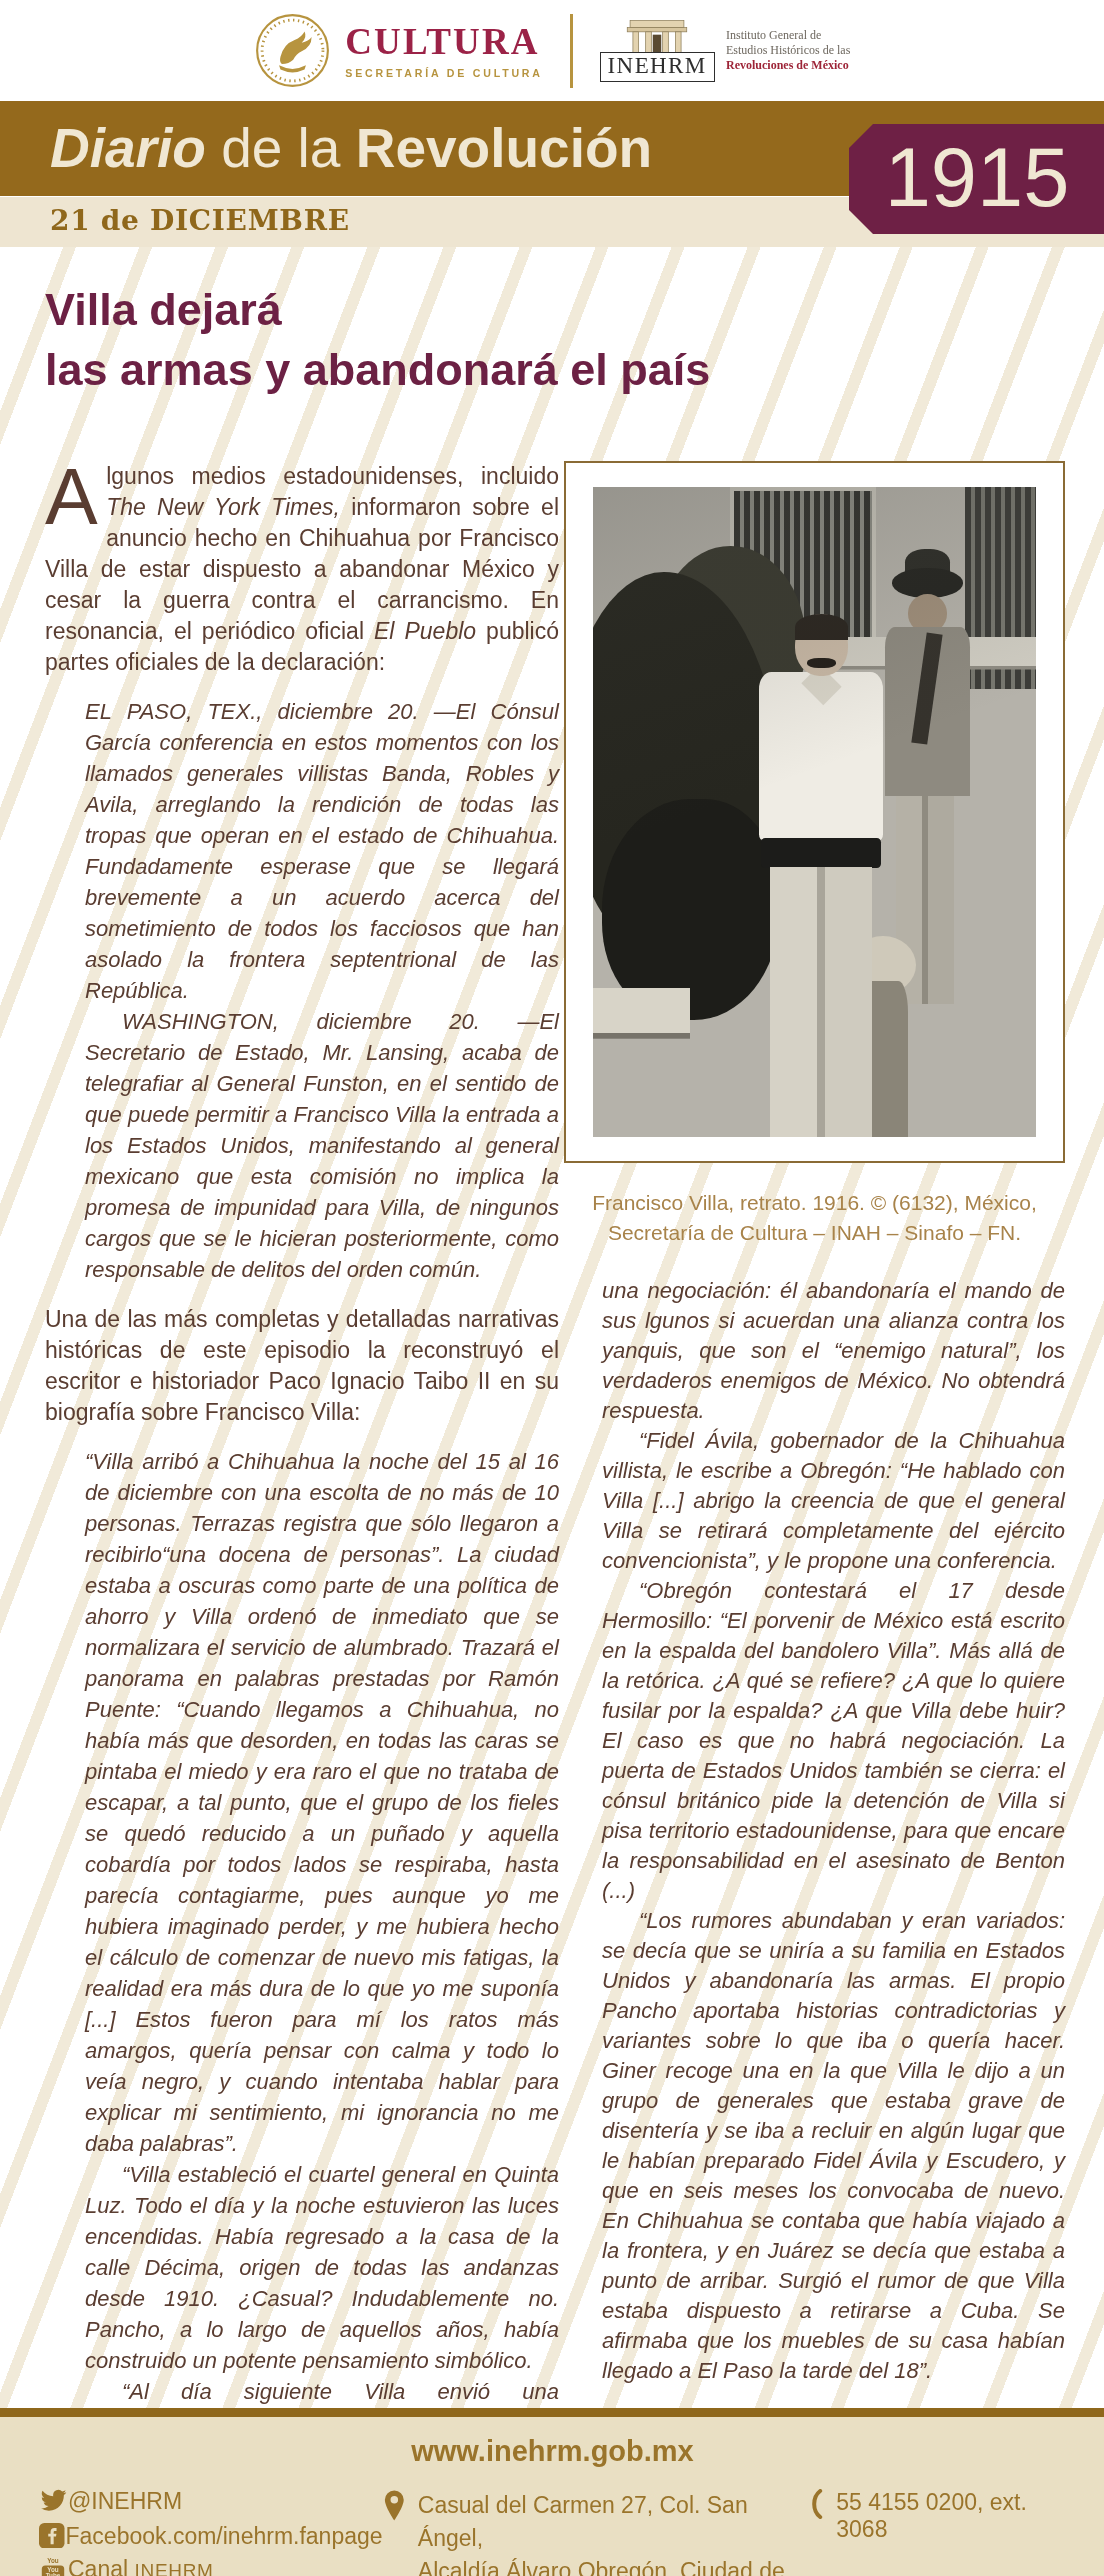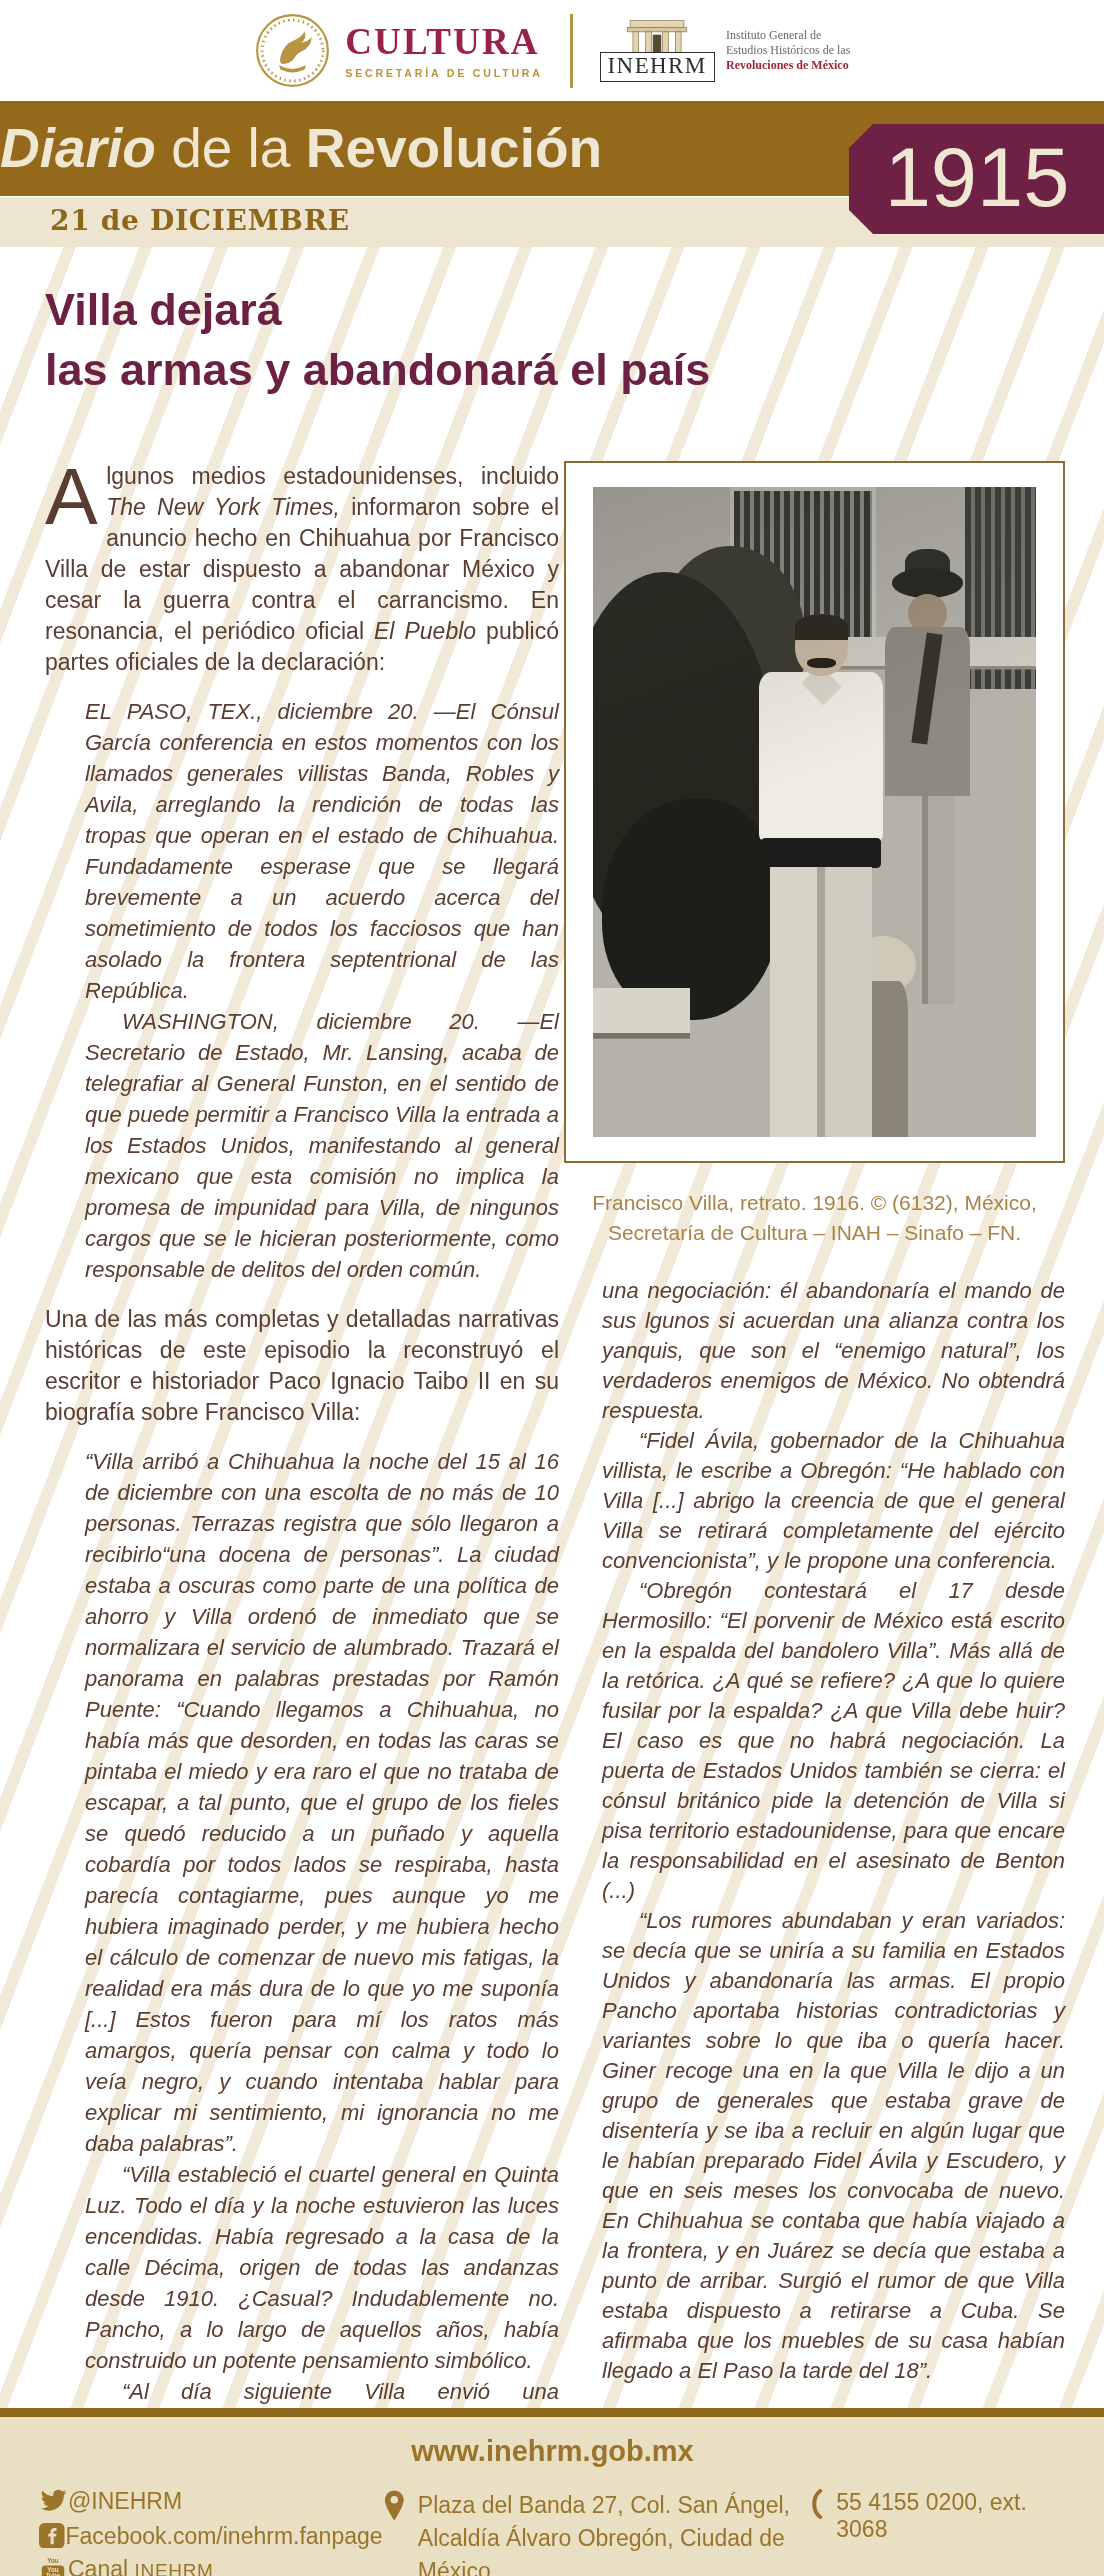--- a/index.html
+++ b/index.html
@@ -17,21 +17,21 @@
   .brand-inehrm{display:flex;align-items:center;gap:11.3px;}
   .inehrm-box{display:flex;flex-direction:column;align-items:center;}
   .inehrm-word{font-family:"Liberation Serif",serif;font-size:23px;letter-spacing:1.4px;color:#2e2e2e;
                border:1.4px solid #2e2e2e;padding:0.7px 7px 2.1px;margin-top:-4.2px;background:#fff;}
   .inst-lines{font-family:"Liberation Serif",serif;font-size:12px;color:#6d675e;line-height:1.25;}
   .inst-lines .red{color:#9d2437;font-weight:bold;}
 
   
   .banner{position:absolute;top:101px;left:0;width:100%;height:95px;background:#94691c;
           display:flex;align-items:center;}
-  .banner-title{color:#f0e7d2;font-size:55px;line-height:1;}
+  .banner-title{margin-left:50px;color:#f0e7d2;font-size:55px;line-height:1;}
   .banner-title .b-it{font-weight:bold;font-style:italic;}
   .banner-title .b-md{font-weight:normal;}
   .banner-title .b-bd{font-weight:bold;}
   .datebar{position:absolute;top:197px;left:0;width:100%;height:50px;background:#eee5d1;}
   .date-text{position:absolute;left:50px;top:7px;font-family:"DejaVu Serif",serif;font-weight:bold;
              font-size:28px;color:#8f671b;letter-spacing:0.7px;}
   .year-badge{position:absolute;top:124px;left:849px;width:256px;height:110px;background:#6e2045;
               clip-path:polygon(24px 0,100% 0,100% 100%,24px 100%,0 calc(100% - 24px),0 24px);
               display:flex;align-items:center;justify-content:center;z-index:5;}
   .year-badge span{color:#f0e7d2;font-size:83px;line-height:1;margin-top:-2.8px;}
@@ -252,21 +252,21 @@
           <span><span>Canal </span><span class="smallcaps">INEHRM</span></span>
         </div>
       </div>
       <div class="addr-col">
         <span>
           <svg width="22.6" height="33" viewBox="0 0 24 34" fill="#9a742b">
             <path d="M12 1a10 10 0 0 0-10 10c0 7.5 10 22 10 22s10-14.5 10-22A10 10 0 0 0 12 1zm0 14a4 4 0 1 1 0-8 4 4 0 0 1 0 8z"></path>
           </svg>
         </span>
         <div class="addr-lines">
-          <div>Plaza del Banda 27, Col. San Ángel,</div>
+          <div>Casual del Carmen 27, Col. San Ángel,</div>
           <div>Alcaldía Álvaro Obregón, Ciudad de México.</div>
         </div>
       </div>
       <div class="phone-col">
         <span>
           <svg width="18.4" height="30" viewBox="0 0 16 30" fill="none">
             <path d="M12 2 C 4 8, 4 22, 12 28" stroke="#9a742b" stroke-width="4" stroke-linecap="round"></path>
           </svg>
         </span>
         <span>55 4155 0200, ext. 3068</span>

